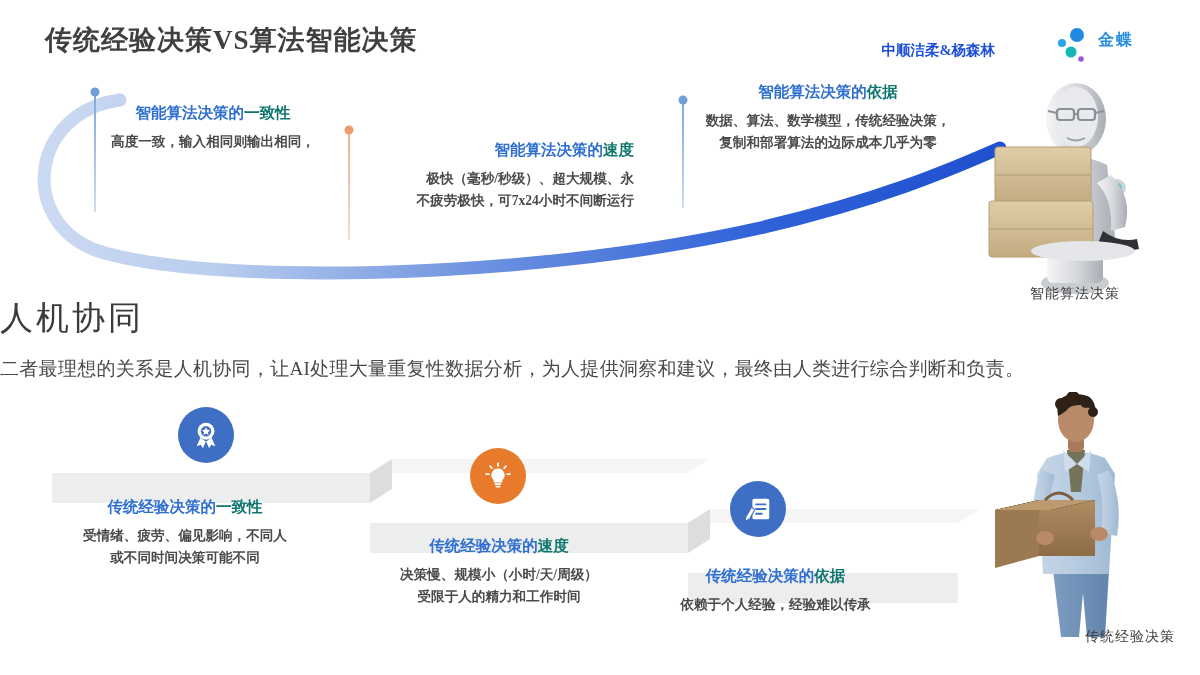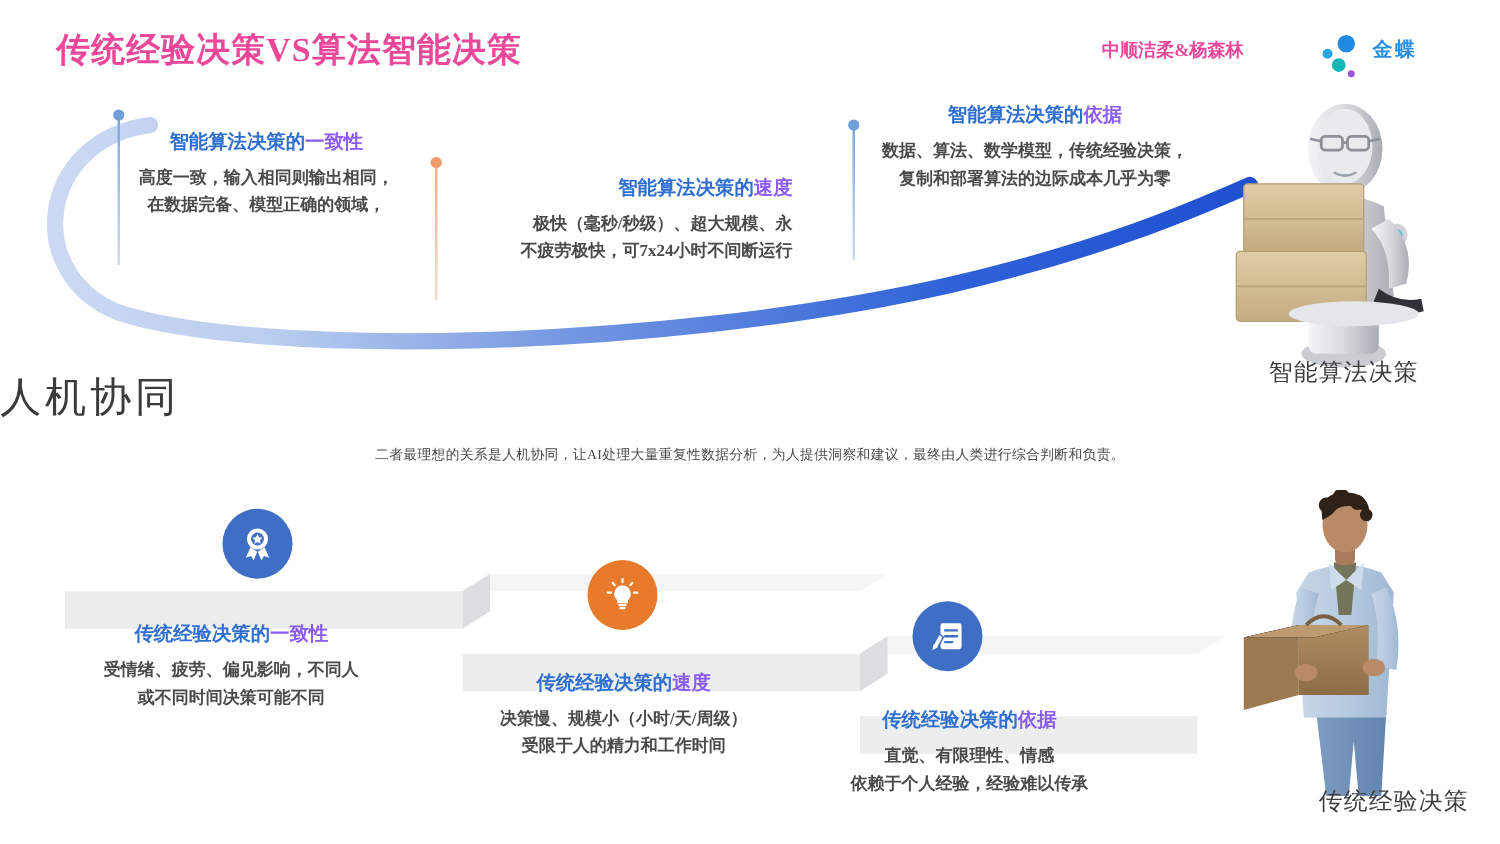--- a/index.html
+++ b/index.html
@@ -7,25 +7,25 @@
     width:1200px;height:675px;overflow:hidden;position:relative;
     font-family:"Liberation Serif","DejaVu Serif",serif;
     color:#404040;
   }
   .stage{position:absolute;inset:0;width:1200px;height:675px;background:#ffffff;}
 
   
   #slide-title{
     position:absolute;left:45px;top:22px;
     font-size:27px;font-weight:700;letter-spacing:1px;
-    color:#ec4899;white-space:nowrap;
+    color:#404040;white-space:nowrap;
   }
   #byline{
-    position:absolute;right:205px;top:31px;
-    font-size:14.5px;font-weight:700;color:#ec4899;white-space:nowrap;
+    position:absolute;right:205px;top:41px;
+    font-size:14.5px;font-weight:700;color:#1d4ed8;white-space:nowrap;
   }
   #brand{
     position:absolute;right:18px;top:24px;width:180px;height:44px;
   }
   #brand .logo-mark{position:absolute;left:52px;top:2px;width:40px;height:40px;}
   #brand .brand-name{
     position:absolute;left:96px;top:6px;
     font-size:16px;font-weight:700;letter-spacing:2px;
     color:#2a8fe0;white-space:nowrap;
     font-family:"Liberation Sans","DejaVu Sans",sans-serif;
@@ -44,50 +44,50 @@
   .stem.blue .dot{background:#6f9ed8;}
   .stem.orange{background:linear-gradient(to bottom,#f0b08a,#f6dccb);}
   .stem.orange .dot{background:#ef9a6b;}
 
   
   .card{position:absolute;text-align:center;}
   .card .card-title{
     font-size:15.5px;font-weight:700;color:#2f6fd0;white-space:nowrap;
     margin-bottom:7px;
   }
-  .card .card-title .hl{color:#8b5cf6;}
+  .card .card-title .hl{color:#0f766e;}
   .card .card-body{
     font-size:13.6px;line-height:1.65;color:#4a4a4a;font-weight:700;
     white-space:nowrap;
   }
 
   
   #center-headline{
     position:absolute;left:0;right:0;top:296px;text-align:left;
     font-size:33px;font-weight:400;color:#3b3b3b;letter-spacing:3px;
   }
   #summary-paragraph{
-    position:absolute;left:0;right:0;top:356px;text-align:center;
-    font-size:11px;color:#4a4a4a;letter-spacing:.3px;
+    position:absolute;left:0;right:0;top:356px;text-align:left;
+    font-size:19px;color:#4a4a4a;letter-spacing:.3px;
   }
 
   
   #stairs{position:absolute;left:40px;top:455px;width:940px;height:165px;}
 
   
   .badge{
     position:absolute;width:56px;height:56px;border-radius:50%;
     display:flex;align-items:center;justify-content:center;
   }
   .badge.blue{background:#3f6fc4;}
   .badge.orange{background:#e87b2b;}
 
   
   .figure-caption{
-    position:absolute;text-align:center;font-size:19px;color:#3d3d3d;
+    position:absolute;text-align:center;font-size:14px;color:#3d3d3d;
     white-space:nowrap;letter-spacing:1px;
   }
   #robot-figure{position:absolute;left:975px;top:55px;width:200px;height:240px;}
   #human-figure{position:absolute;left:975px;top:392px;width:200px;height:245px;}
 </style>
 </head>
 <body>
 
 <div class="stage">
 
@@ -126,21 +126,20 @@
   <div class="stem blue" style="left:682px;top:100px;height:108px;">
     <span class="dot"></span>
   </div>
 
   <div class="card" style="left:88px;top:103px;width:250px;">
     <div class="card-title">
       <span>智能算法决策的</span><span class="hl">一致性</span>
     </div>
     <div class="card-body">
       <div>高度一致，输入相同则输出相同，</div>
-      <div>在数据完备、模型正确的领域，</div>
     </div>
   </div>
 
   <div class="card" style="left:374px;top:140px;width:260px;text-align:right;">
     <div class="card-title">
       <span>智能算法决策的</span><span class="hl">速度</span>
     </div>
     <div class="card-body">
       <div>极快（毫秒/秒级）、超大规模、永</div>
       <div>不疲劳极快，可7x24小时不间断运行</div>
@@ -275,21 +274,20 @@
       <div>决策慢、规模小（小时/天/周级）</div>
       <div>受限于人的精力和工作时间</div>
     </div>
   </div>
 
   <div class="card" style="left:648px;top:566px;width:255px;text-align:center;">
     <div class="card-title">
       <span>传统经验决策的</span><span class="hl">依据</span>
     </div>
     <div class="card-body">
-      <div>直觉、有限理性、情感</div>
       <div>依赖于个人经验，经验难以传承</div>
     </div>
   </div>
 
   <svg id="human-figure" viewBox="0 0 200 245">
     <defs>
       <linearGradient id="denim" x1="0" y1="0" x2="1" y2="0">
         <stop offset="0" stop-color="#c6d6e6"></stop>
           <stop offset="0.5" stop-color="#b7cbe0"></stop>
           <stop offset="1" stop-color="#9fb8d2"></stop>

